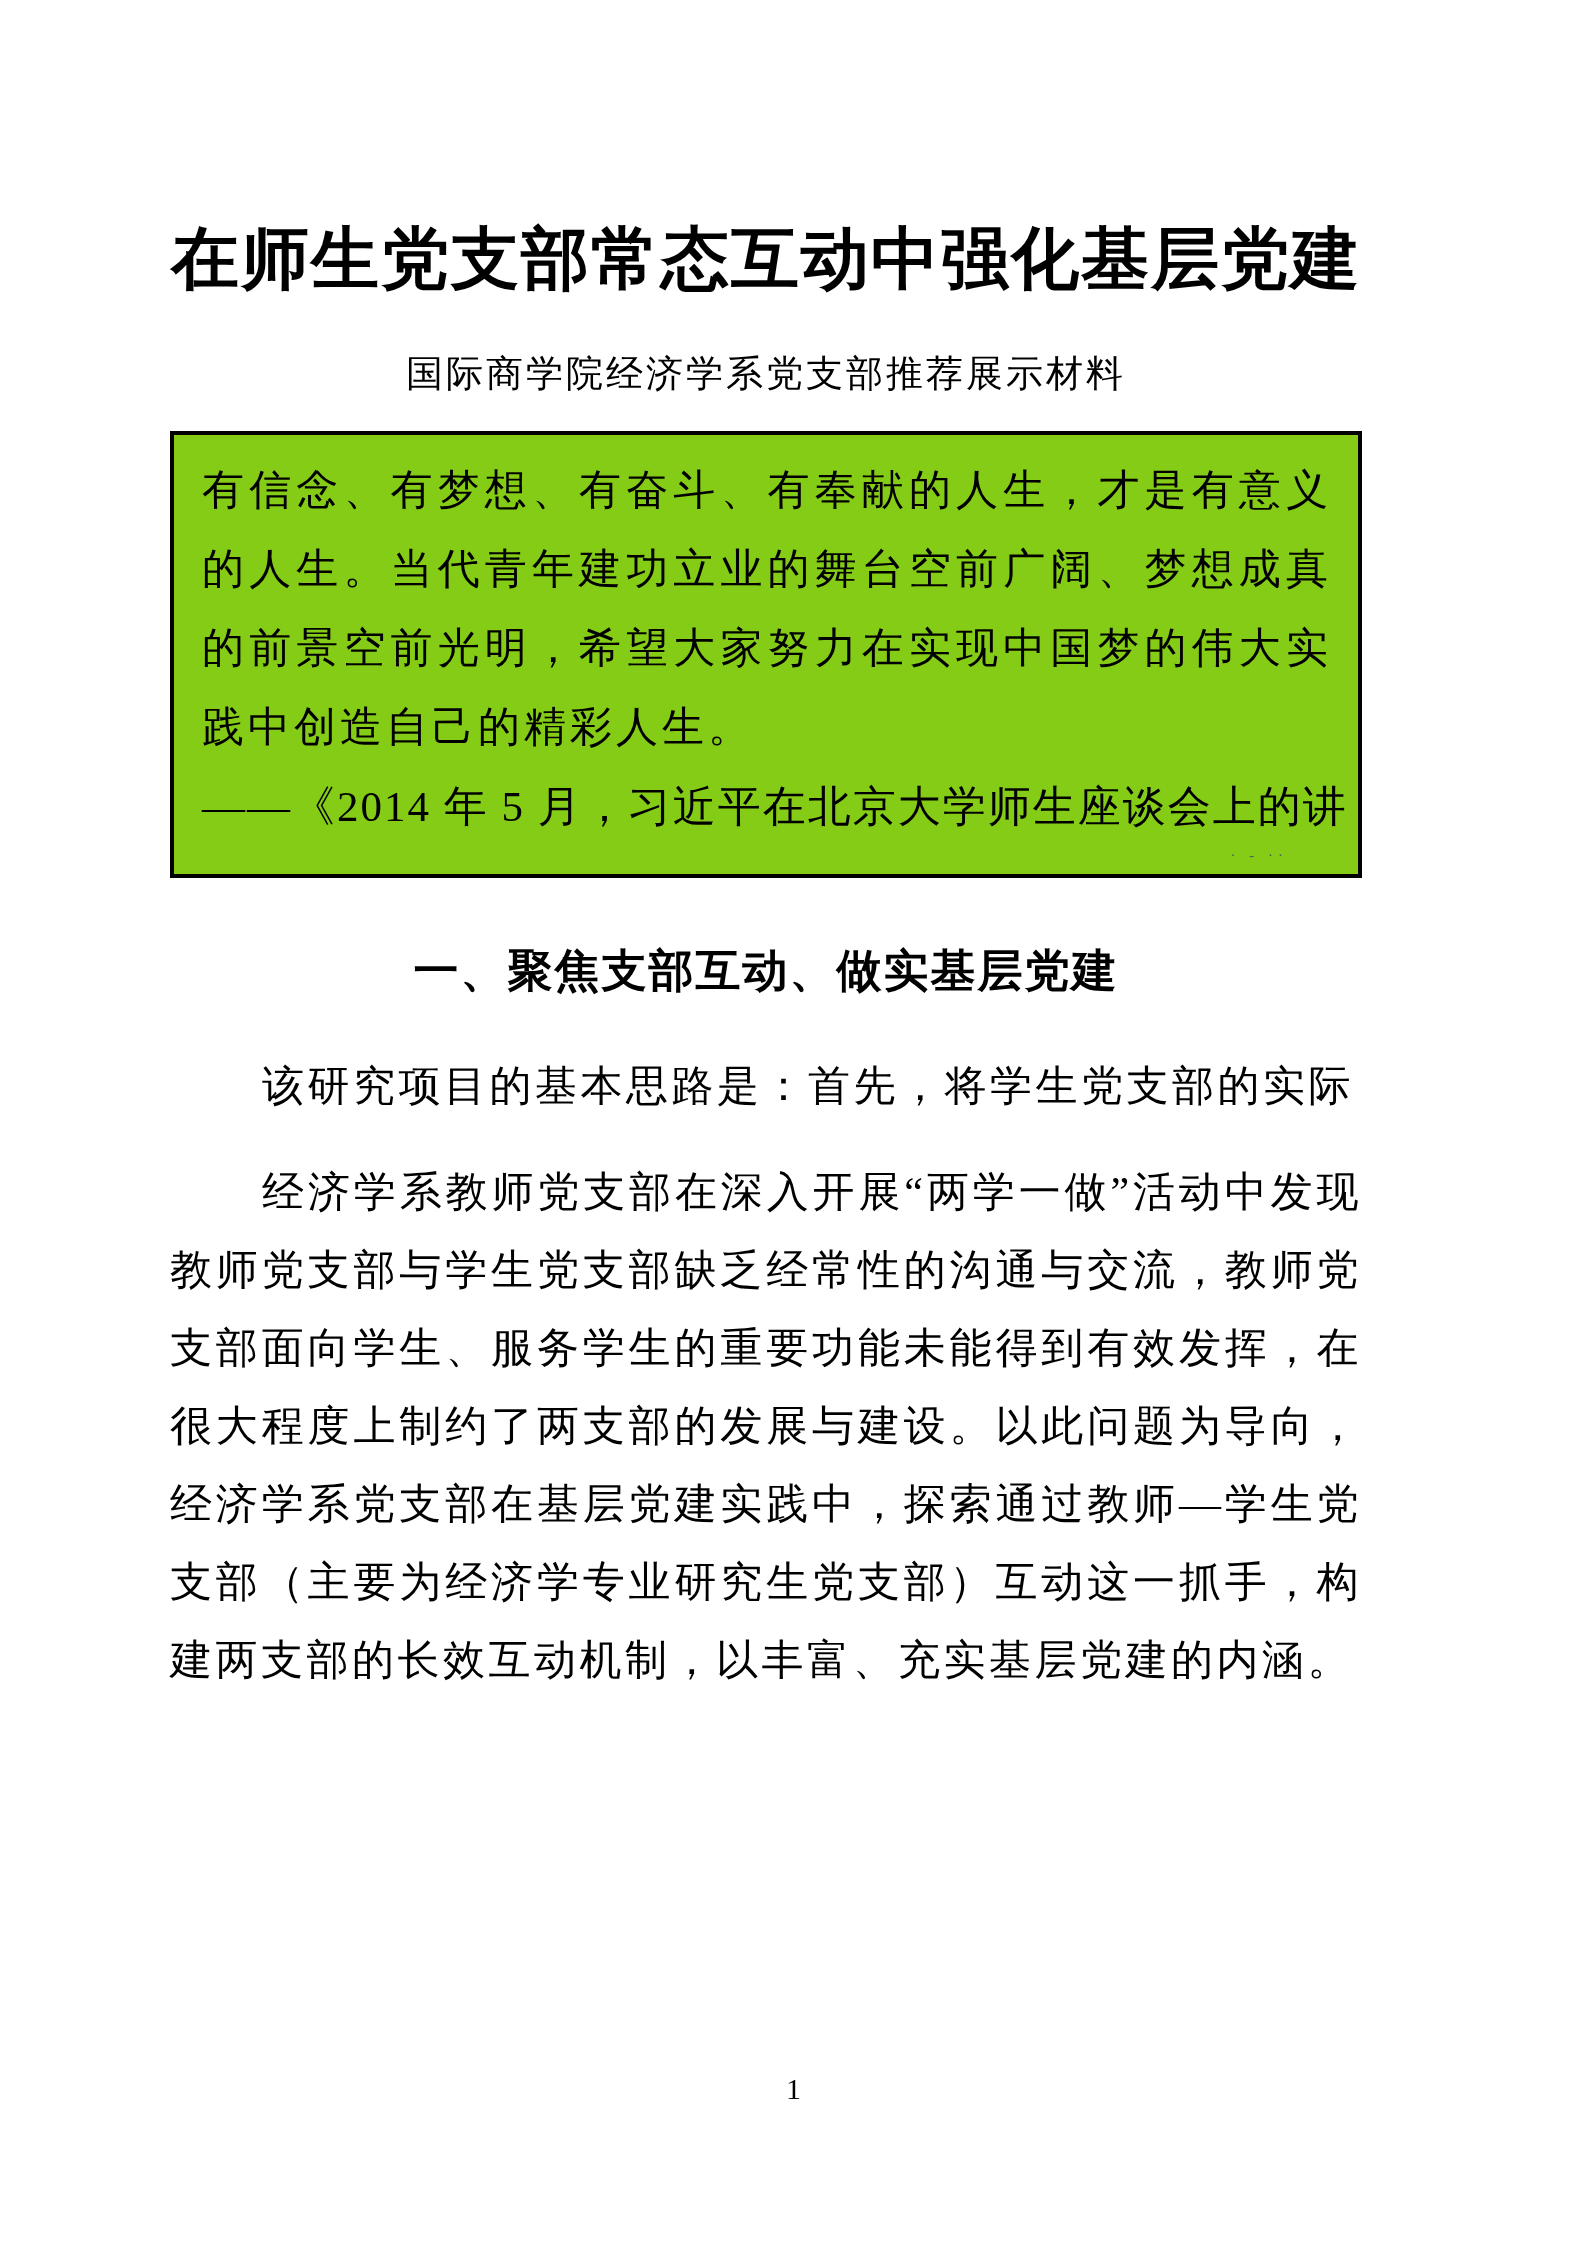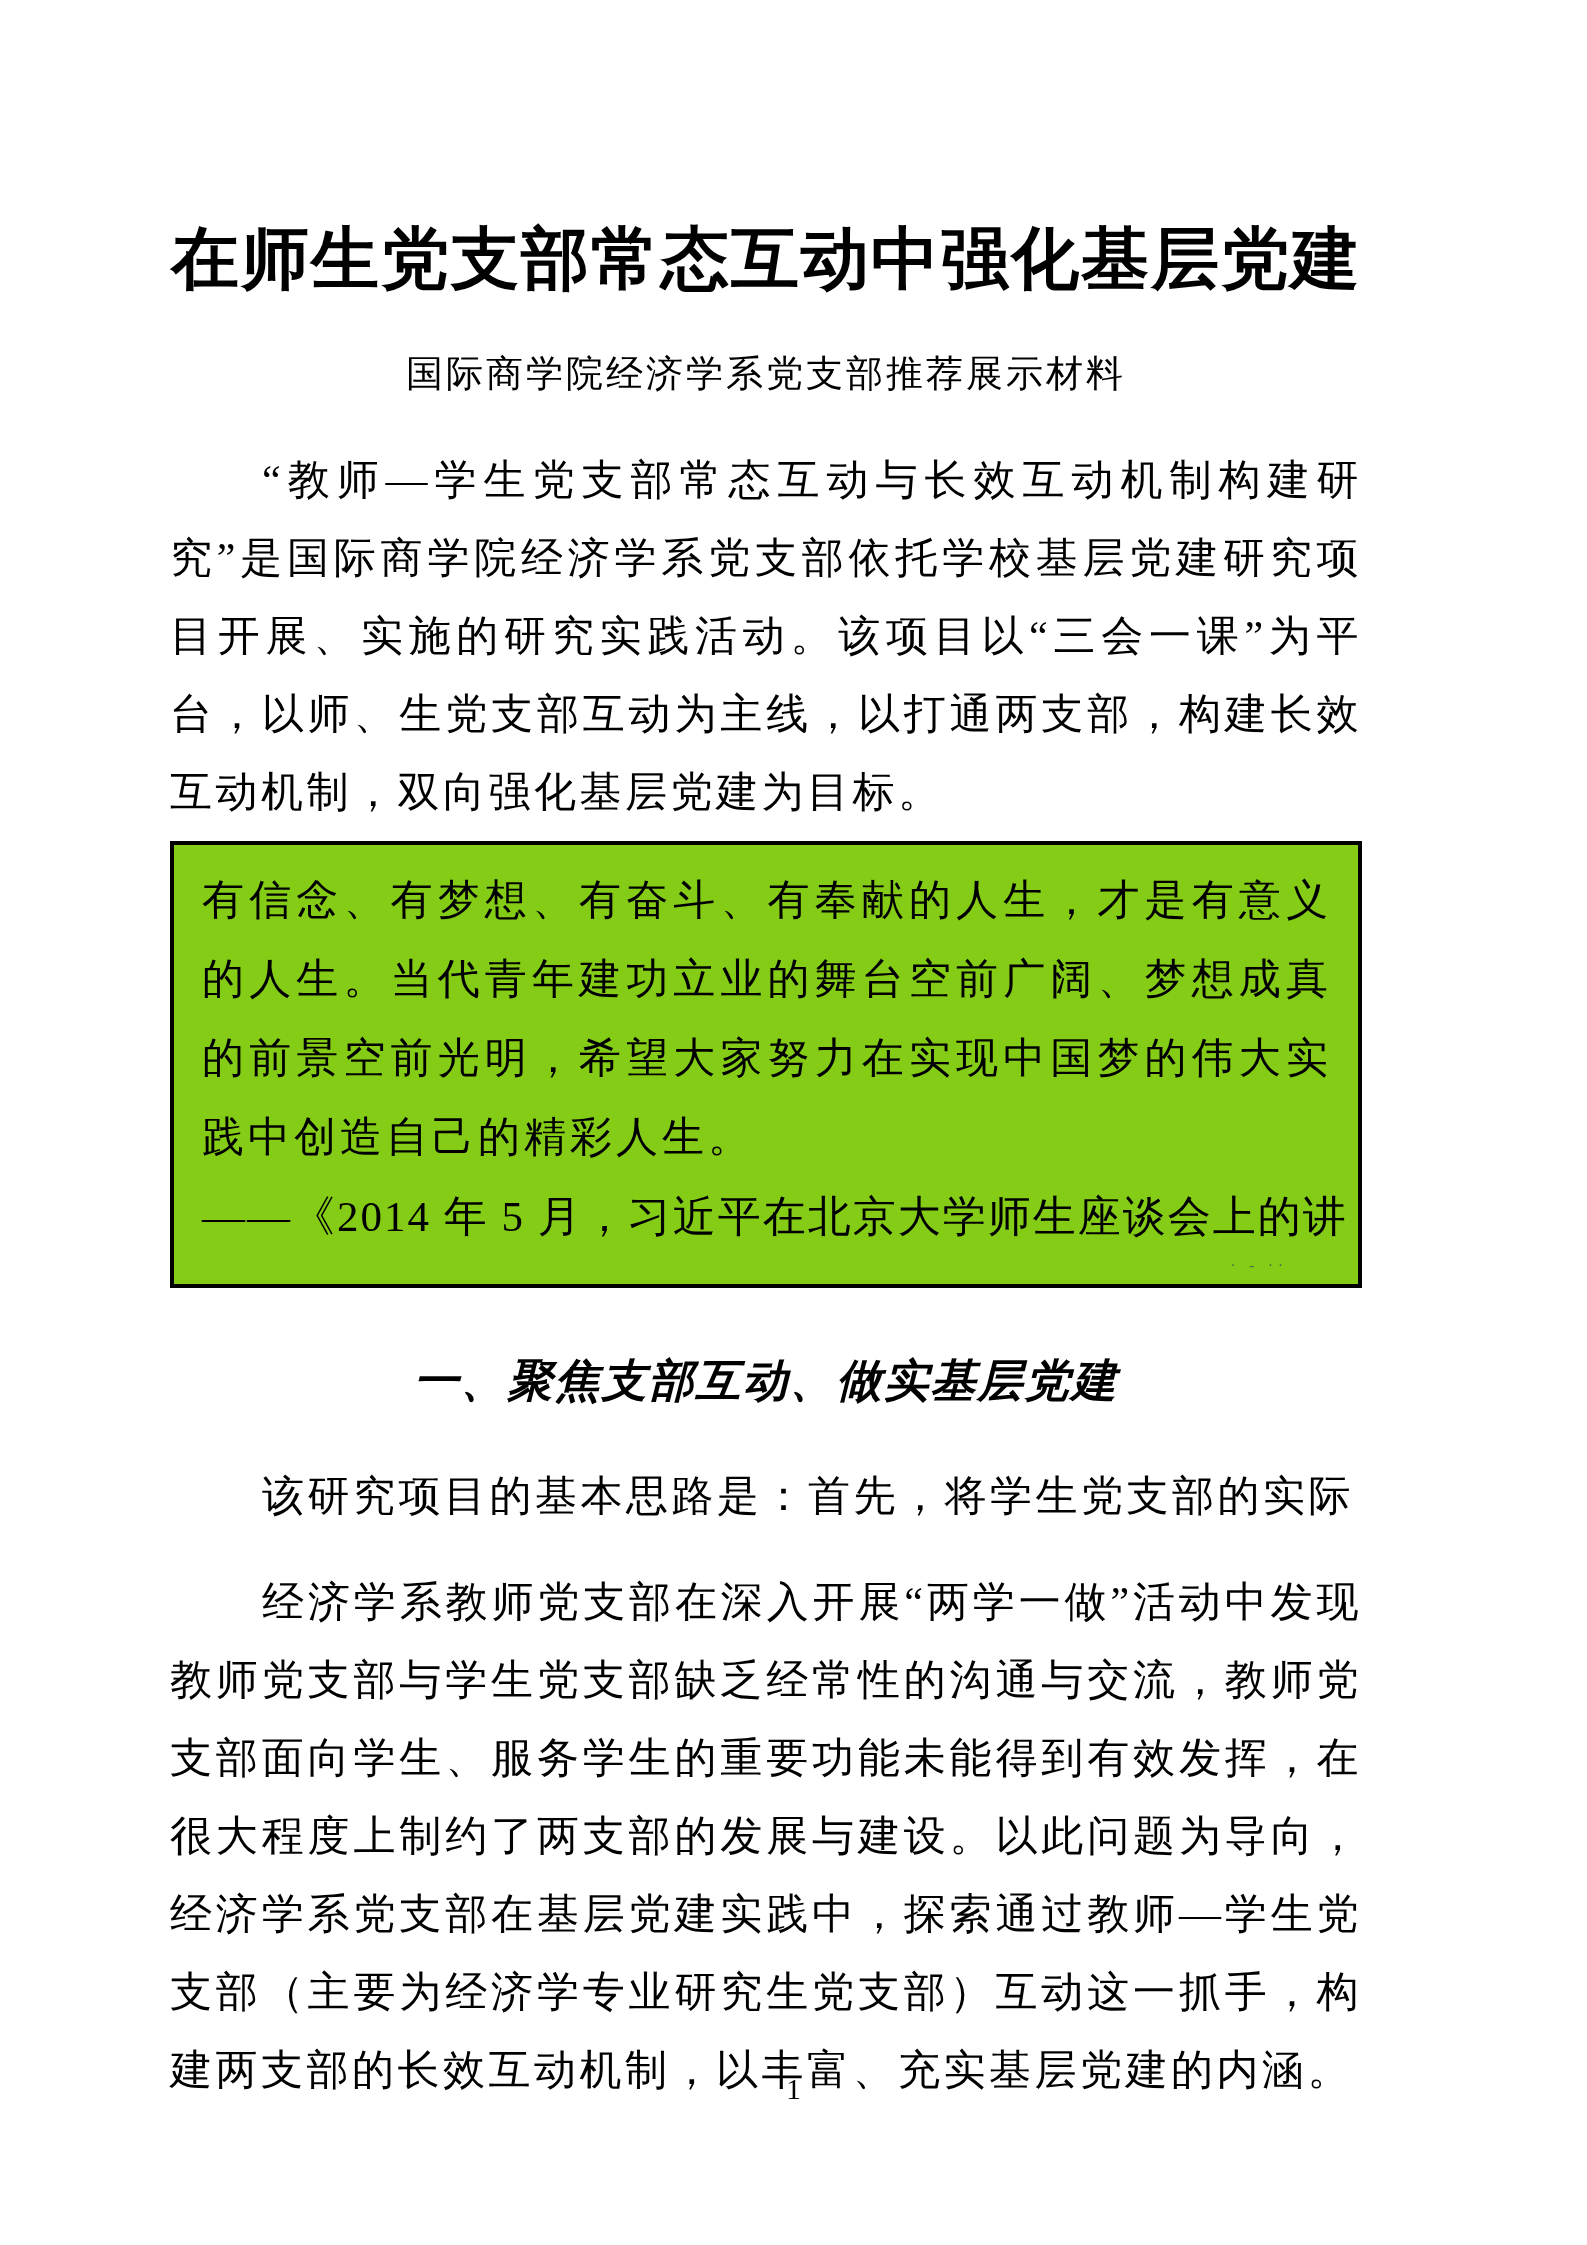--- a/index.html
+++ b/index.html
@@ -87,21 +87,20 @@
     opacity: 0.8;
   }
   .section-heading {
     margin-top: 62px;
     font-size: 45px;
     line-height: 62px;
     font-weight: 700;
     text-align: center;
     letter-spacing: 2px;
     font-family: "Liberation Sans", "DejaVu Sans", sans-serif;
-    font-style: italic;
   }
   .section-body {
     margin-top: 28px;
   }
   .page-number {
     position: absolute;
     left: 0;
     width: 1587px;
     top: 2072px;
     text-align: center;
@@ -112,21 +111,20 @@
 </head>
 <body>
 
 <div class="page">
   <div class="content">
 
     <h1 class="doc-title">在师生党支部常态互动中强化基层党建</h1>
 
     <h2 class="doc-subtitle">国际商学院经济学系党支部推荐展示材料</h2>
 
-    <p class="body-para intro-para">“教师—学生党支部常态互动与长效互动机制构建研究”是国际商学院经济学系党支部依托学校基层党建研究项目开展、实施的研究实践活动。该项目以“三会一课”为平台，以师、生党支部互动为主线，以打通两支部，构建长效互动机制，双向强化基层党建为目标。</p>
 
     <div class="quote-box">
       <p class="quote-text">有信念、有梦想、有奋斗、有奉献的人生，才是有意义的人生。当代青年建功立业的舞台空前广阔、梦想成真的前景空前光明，希望大家努力在实现中国梦的伟大实践中创造自己的精彩人生。</p>
       <p class="quote-attribution">——《2014 年 5 月，习近平在北京大学师生座谈会上的讲</p>
       <span class="smudge">· ‐ ··</span>
     </div>
 
     <h3 class="section-heading">一、聚焦支部互动、做实基层党建</h3>
 
     <p class="body-para">该研究项目的基本思路是：首先，将学生党支部的实际</p>

